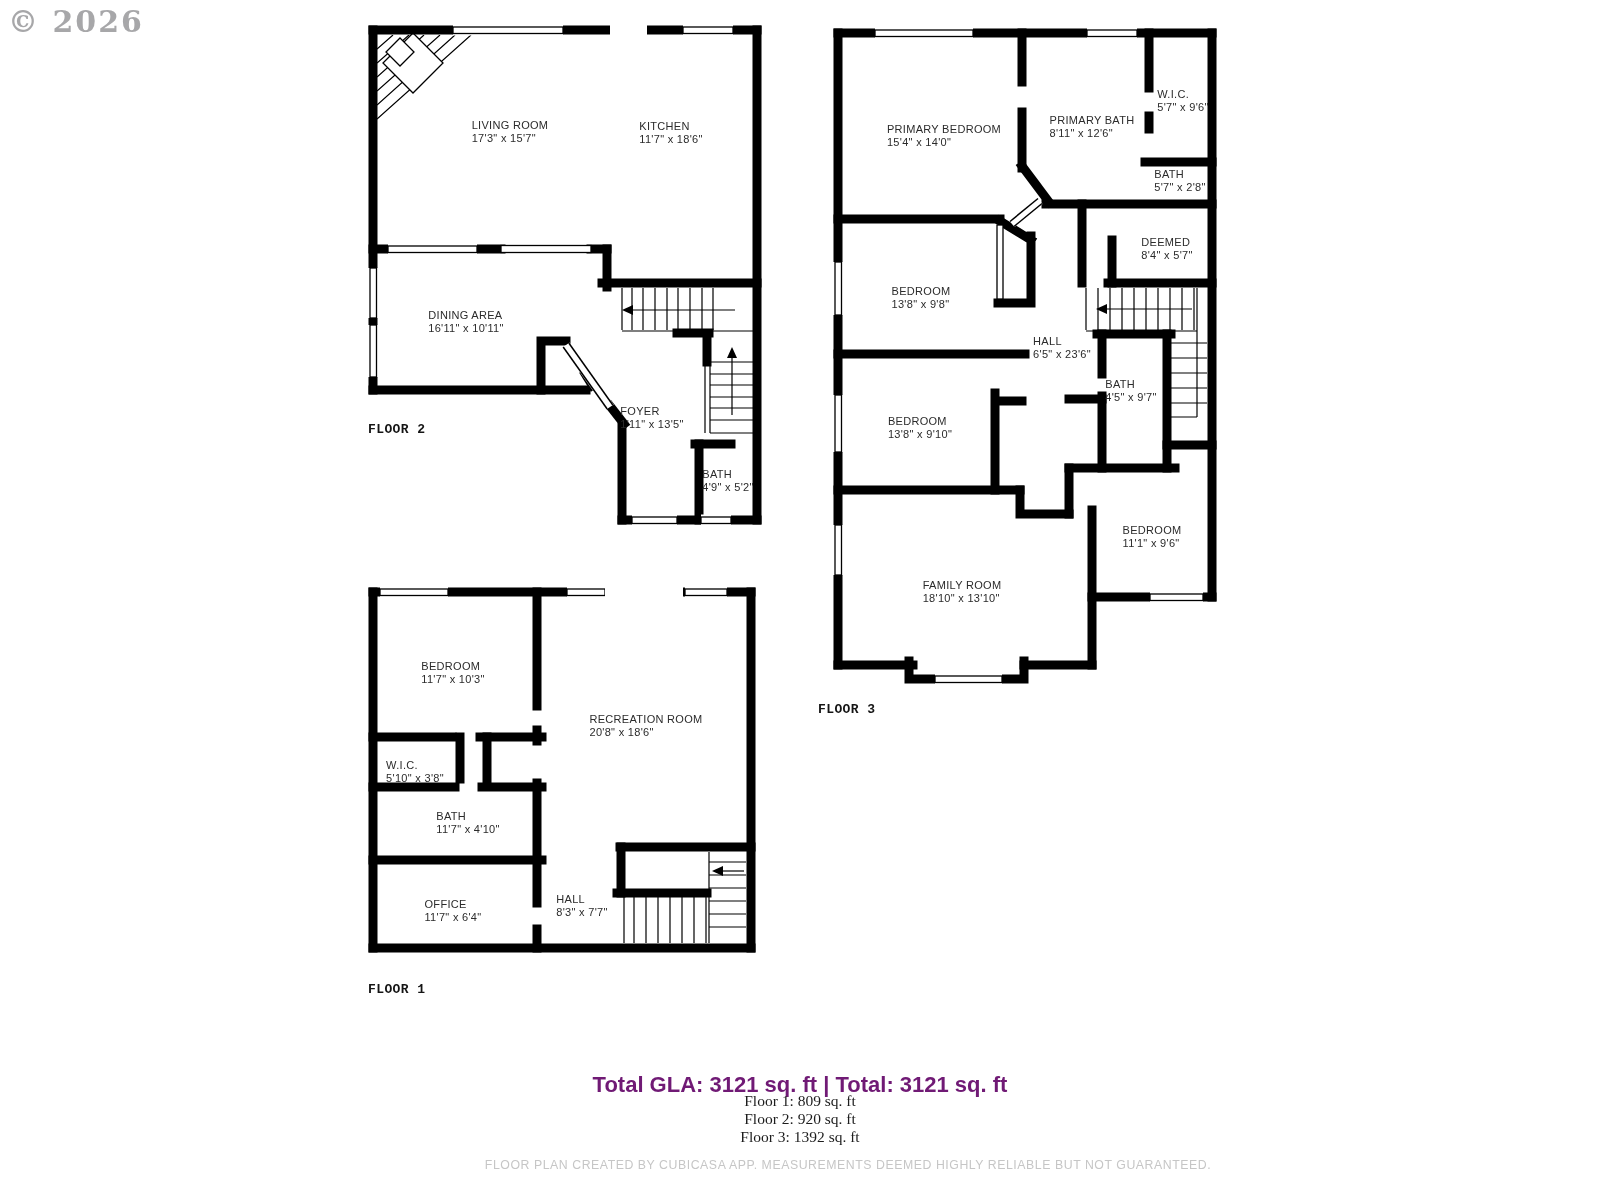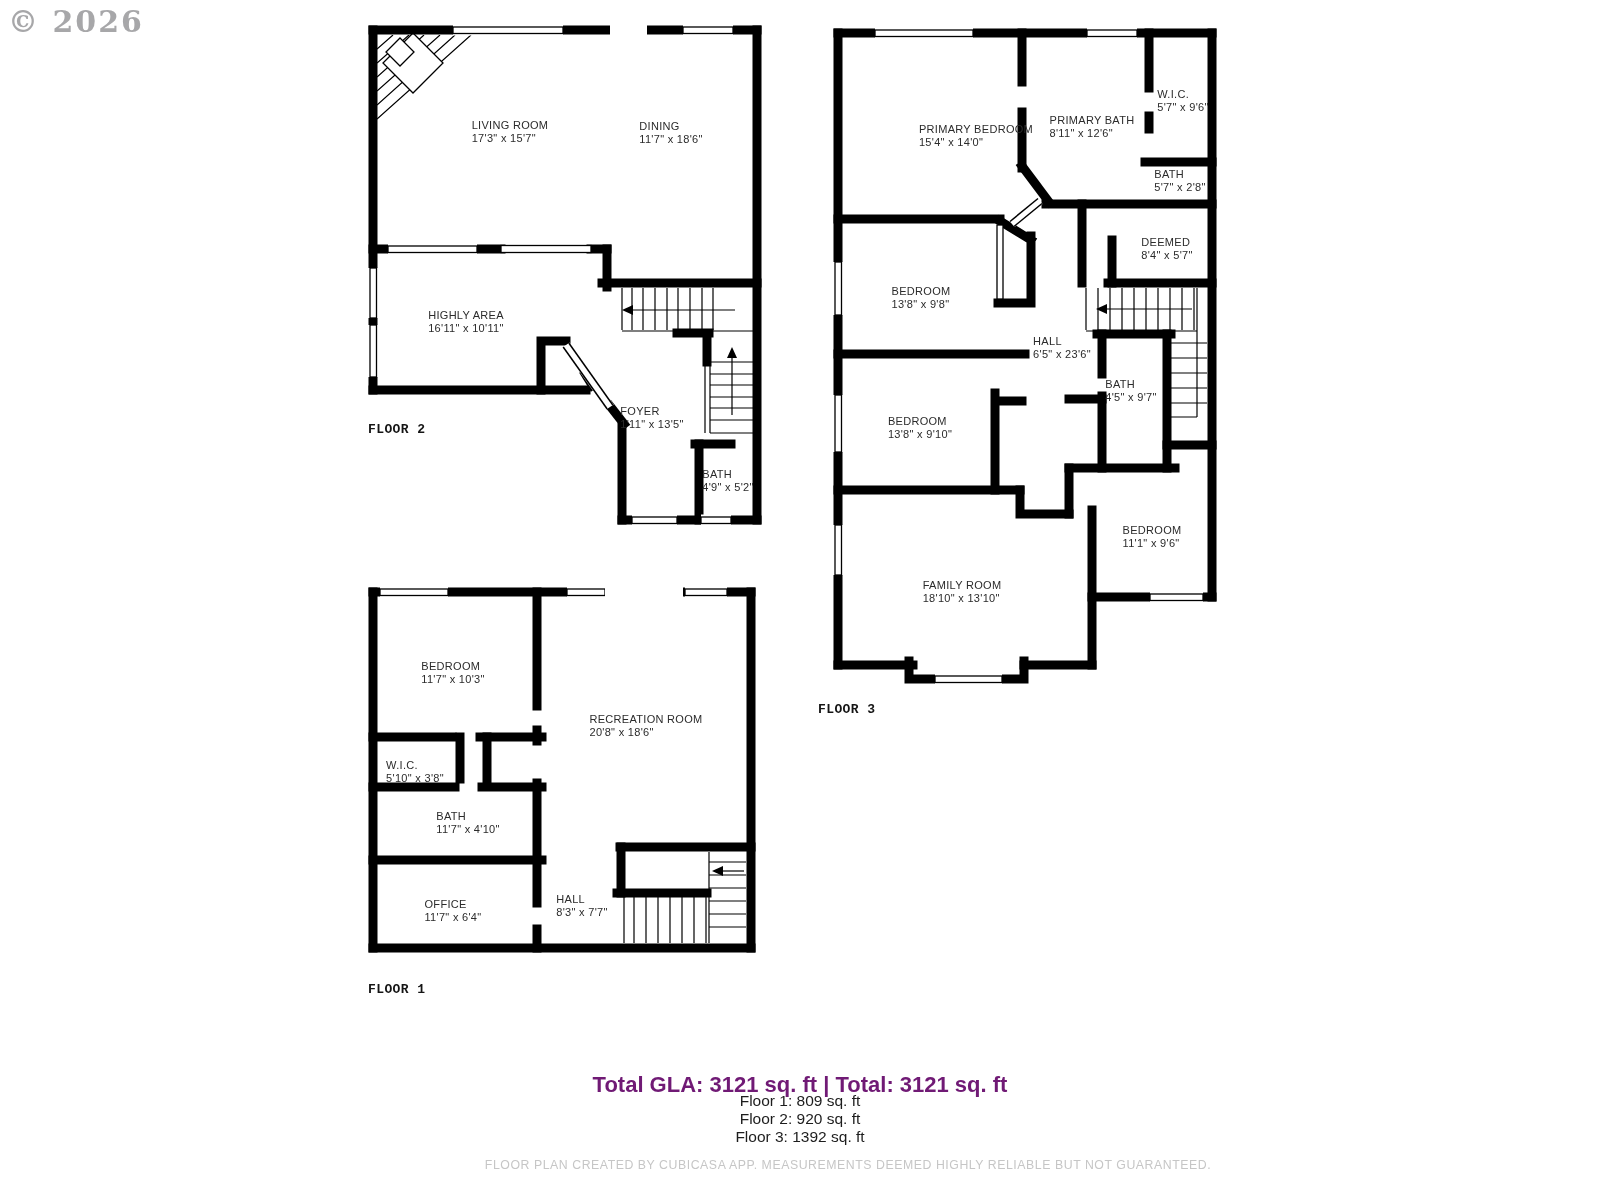--- a/index.html
+++ b/index.html
@@ -9,21 +9,21 @@
   .w{stroke:#000;stroke-width:9;fill:none;stroke-linecap:square;}
   .w7{stroke:#000;stroke-width:7;fill:none;stroke-linecap:square;}
   .t{stroke:#000;stroke-width:1.2;fill:none;}
   .t15{stroke:#000;stroke-width:1.5;fill:none;}
   .winline{fill:#fff;stroke:#000;stroke-width:1.3;}
   .room{position:absolute;transform:translate(-50%,-50%);text-align:left;color:#2b2b2b;
         font-size:11px;line-height:13px;letter-spacing:.3px;white-space:nowrap;}
   .floorlab{position:absolute;font-size:13px;font-weight:bold;color:#151515;letter-spacing:.4px;font-family:Liberation Mono, monospace;}
   .center{position:absolute;left:800px;transform:translateX(-50%);white-space:nowrap;text-align:center;}
   .total{font-size:22px;font-weight:bold;color:#701a75;}
-  .sub{font-size:15.5px;color:#1d1d1d;}
+  .sub{font-size:15.5px;color:#1d1d1d;font-family:Liberation Serif, serif;}
   .footer{font-size:12.3px;color:#c6c6c6;letter-spacing:.55px;margin-left:48px;}
   .watermark{position:absolute;left:8px;top:4px;font-family:"DejaVu Serif",serif;font-weight:bold;
              font-size:30px;color:#98989b;opacity:.85;letter-spacing:2px;}
 </style>
 </head>
 <body>
 
 <div class="page">
 
   <div class="watermark">© 2026</div>
@@ -199,38 +199,38 @@
         <polygon points="712,871 723,866 723,876" fill="#000"></polygon>
       </g>
     </g>
   </svg>
 
   <div class="room" style="left:510px;top:132px">
     <div>LIVING ROOM</div>
       <div>17'3" x 15'7"</div>
     </div>
   <div class="room" style="left:671px;top:133px">
-    <div>DINING</div>
+    <div>KITCHEN</div>
       <div>11'7" x 18'6"</div>
     </div>
   <div class="room" style="left:466px;top:322px">
-    <div>HIGHLY AREA</div>
+    <div>DINING AREA</div>
       <div>16'11" x 10'11"</div>
     </div>
   <div class="room" style="left:652px;top:418px">
     <div>FOYER</div>
       <div>1'11" x 13'5"</div>
     </div>
   <div class="room" style="left:728px;top:481px">
     <div>BATH</div>
       <div>4'9" x 5'2"</div>
     </div>
   <div class="floorlab" style="left:368px;top:422px">FLOOR 2</div>
 
-  <div class="room" style="left:976px;top:136px">
+  <div class="room" style="left:944px;top:136px">
     <div>PRIMARY BEDROOM</div>
       <div>15'4" x 14'0"</div>
     </div>
   <div class="room" style="left:1092px;top:127px">
     <div>PRIMARY BATH</div>
       <div>8'11" x 12'6"</div>
     </div>
   <div class="room" style="left:1183px;top:101px">
     <div>W.I.C.</div>
       <div>5'7" x 9'6"</div>

